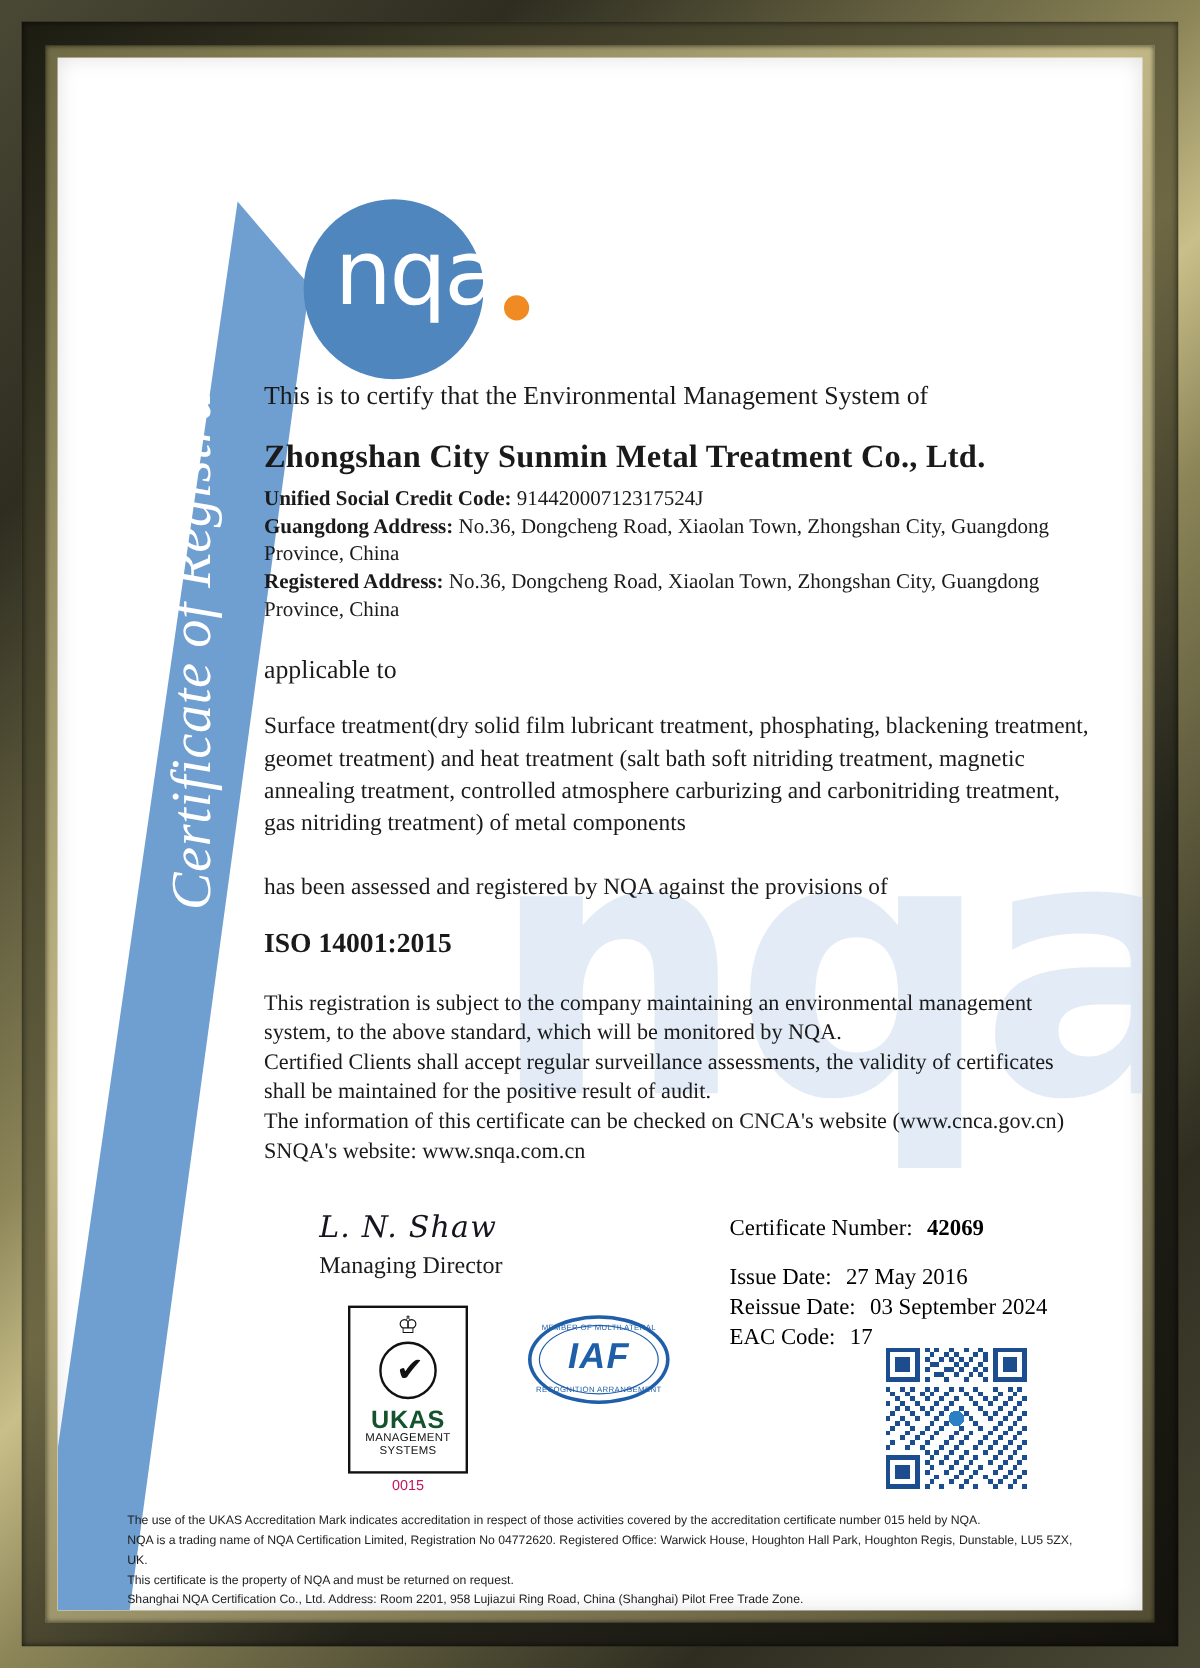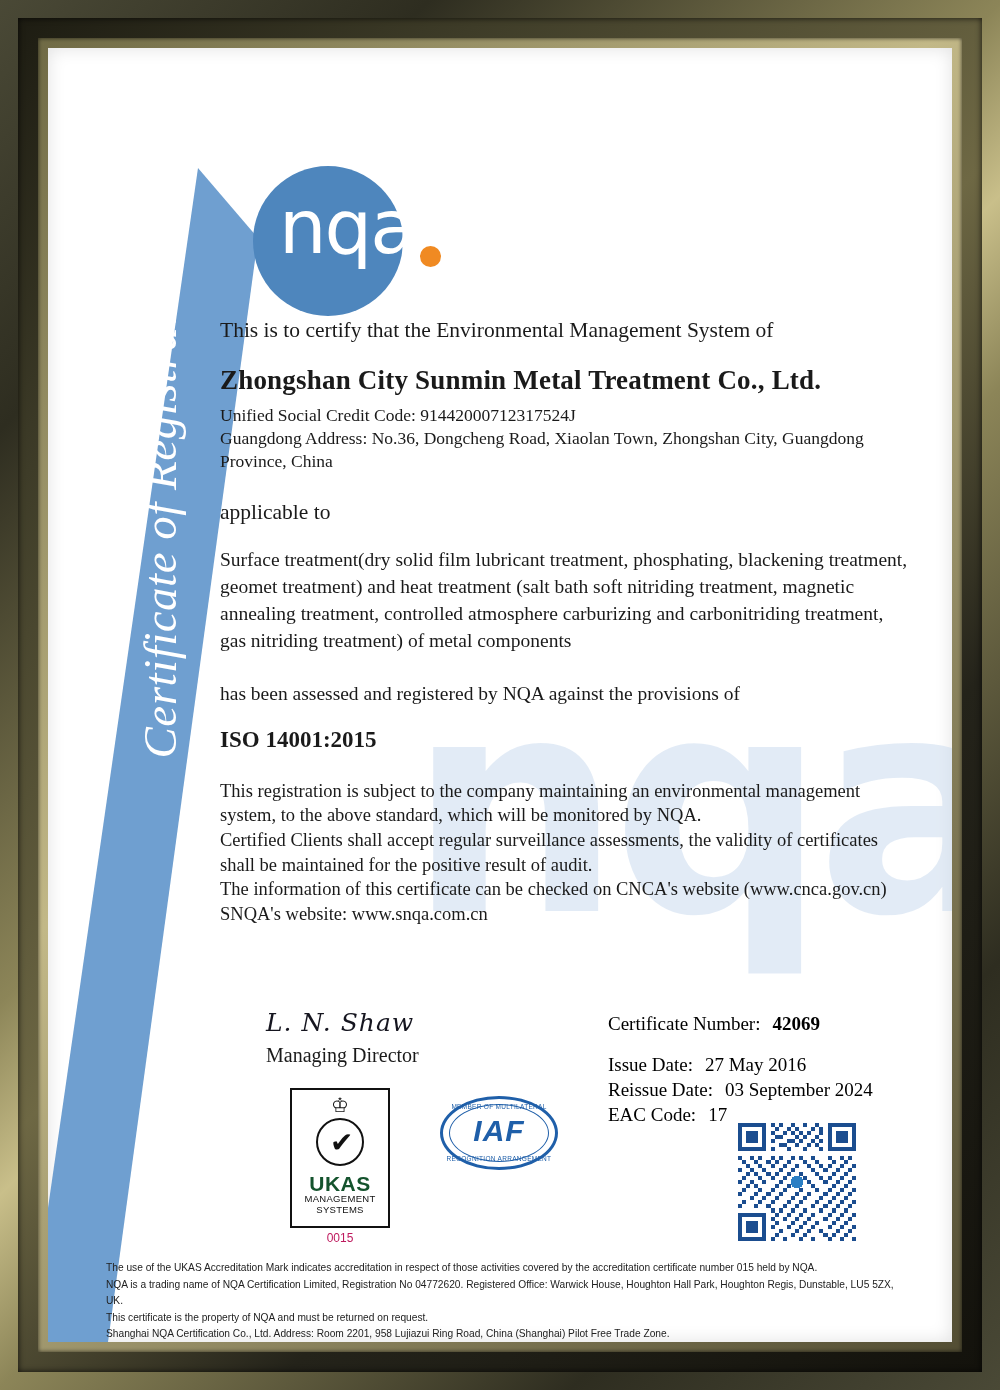--- a/index.html
+++ b/index.html
@@ -137,21 +137,21 @@
     font-size: 27px;
     font-weight: bold;
     margin-bottom: 8px;
     letter-spacing: .2px;
   }
   .addr {
     font-size: 17.5px;
     line-height: 1.28;
     margin-bottom: 1px;
   }
-  .addr b { font-weight: normal; }
+  .addr b { font-weight: bold; }
   .applicable {
     font-size: 21.5px;
     margin-top: 28px;
     margin-bottom: 22px;
   }
   .scope {
     font-size: 19.5px;
     line-height: 1.38;
     margin-bottom: 28px;
   }
@@ -384,20 +384,23 @@
     <div class="content">
       <div class="line-certify">This is to certify that the Environmental Management System of</div>
 
       <div class="company">Zhongshan City Sunmin Metal Treatment Co., Ltd.</div>
 
       <div class="addr">
         <b>Unified Social Credit Code:</b><span> 91442000712317524J</span>
       </div>
       <div class="addr">
         <b>Guangdong Address:</b><span> No.36, Dongcheng Road, Xiaolan Town, Zhongshan City, Guangdong Province, China</span>
+      </div>
+      <div class="addr">
+        <b>Registered Address:</b><span> No.36, Dongcheng Road, Xiaolan Town, Zhongshan City, Guangdong Province, China</span>
       </div>
 
       <div class="applicable">applicable to</div>
 
       <div class="scope">Surface treatment(dry solid film lubricant treatment, phosphating, blackening treatment, geomet treatment) and heat treatment (salt bath soft nitriding treatment, magnetic annealing treatment, controlled atmosphere carburizing and carbonitriding treatment, gas nitriding treatment) of metal components</div>
 
       <div class="assessed">has been assessed and registered by NQA against the provisions of</div>
 
       <div class="standard">ISO 14001:2015</div>
 

